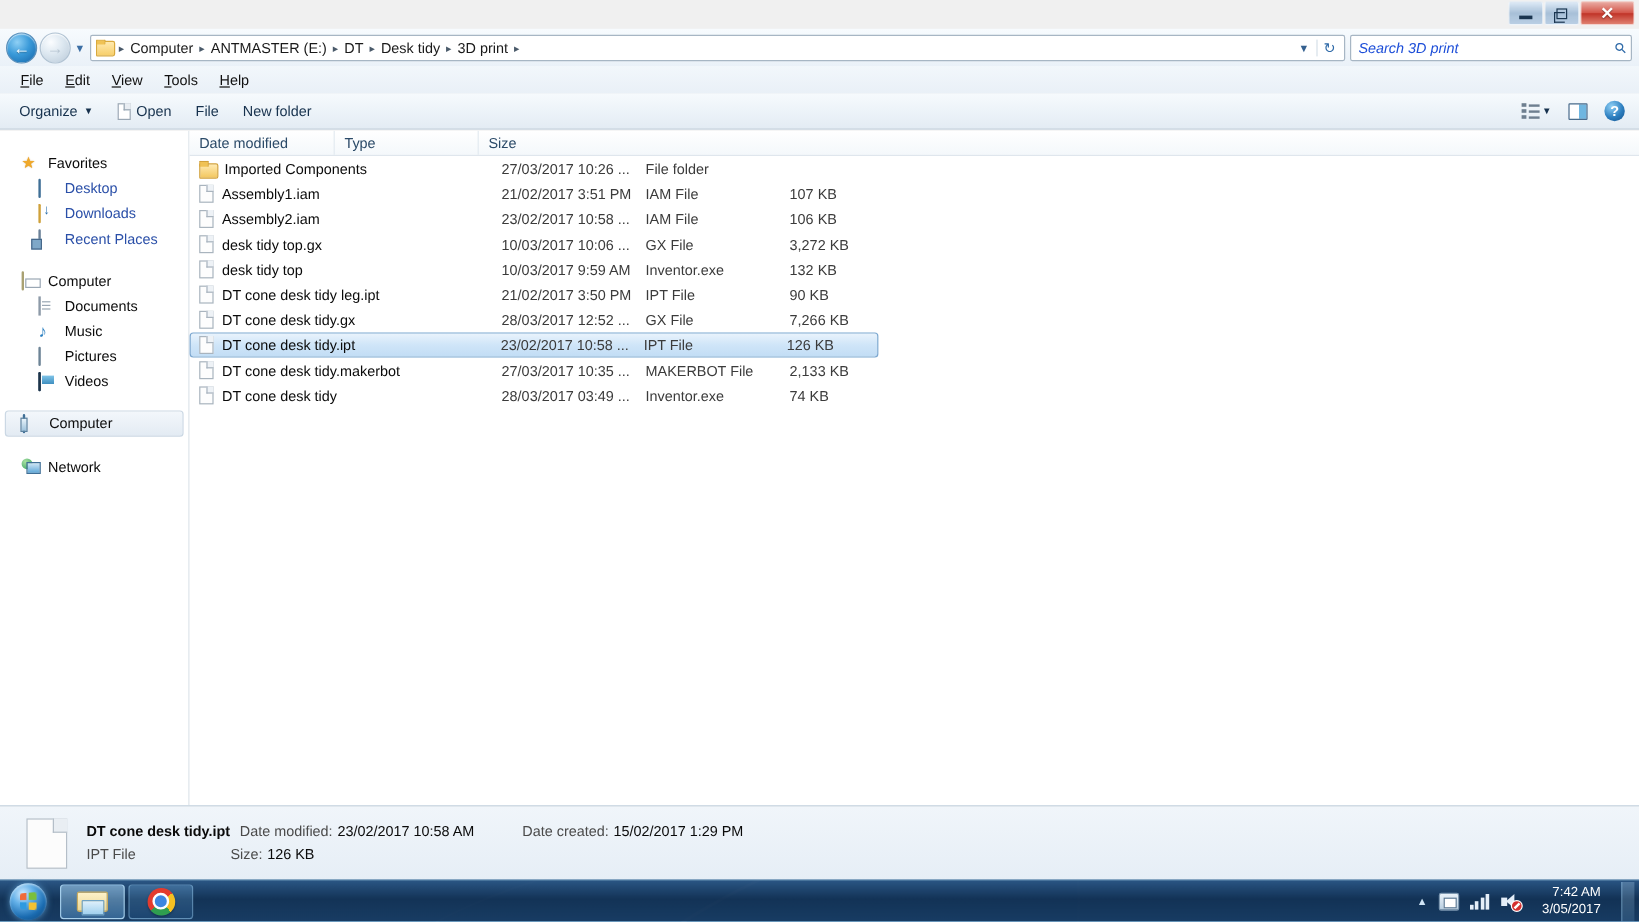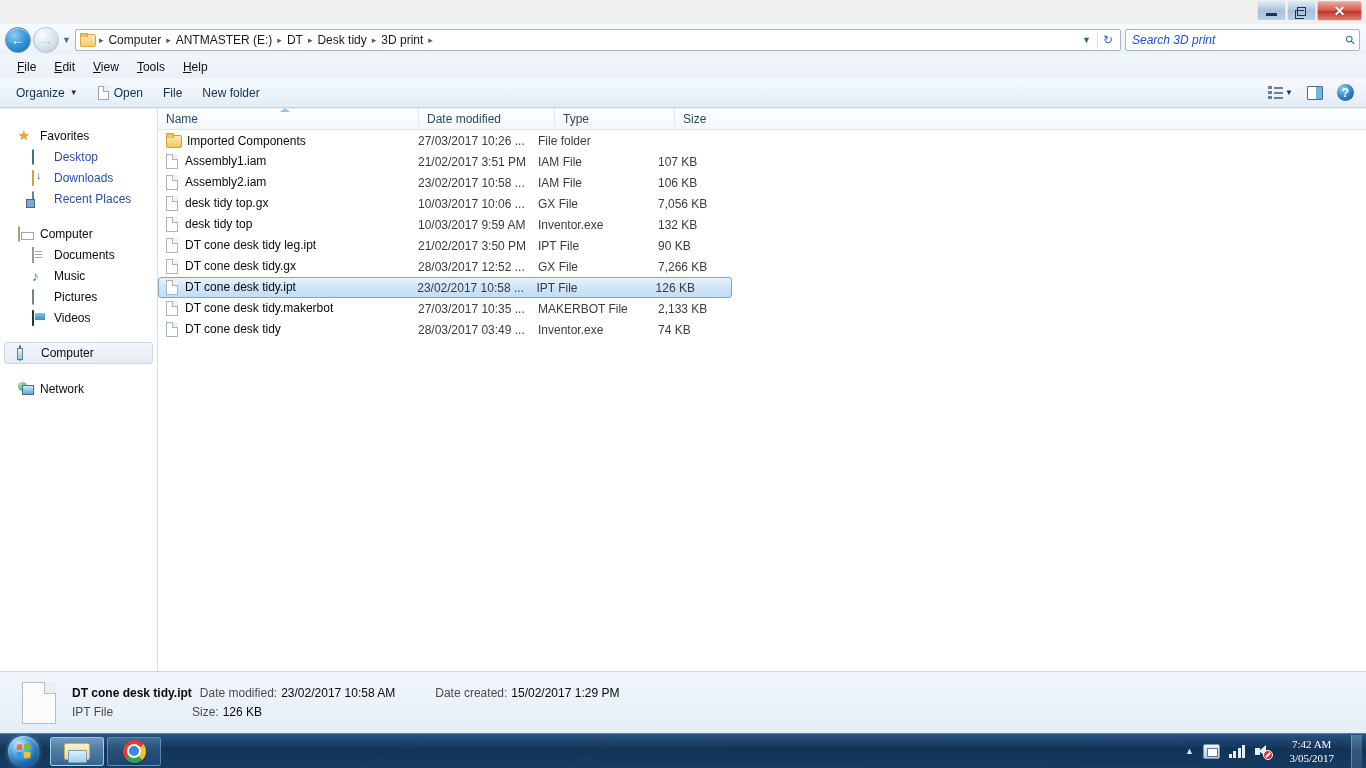--- a/index.html
+++ b/index.html
@@ -203,33 +203,33 @@
     background: linear-gradient(180deg, #cfe6f5, #5fa8d8); border: 1px solid #3f6f96; }
 
   
   .listpane { flex: 1; background: #ffffff; position: relative; }
   .colhdr { height: 21px; background: linear-gradient(180deg, #ffffff 0%, #f4f8fb 100%);
     border-bottom: 1px solid #dfe6ed; display: flex; position: relative; }
   .col { font-size: 12px; color: #2b4a68; padding: 3px 0 0 8px; position: relative; }
   .col + .col { border-left: 1px solid #e3eaf0; }
   .c-name { width: 260px; }
   .c-date { width: 120px; }
-  .c-type { width: 120px; margin-left: 16px; }
+  .c-type { width: 120px; }
   .c-size { width: 76px; }
   .sortmark { position: absolute; left: 122px; top: -1px; width: 0; height: 0;
     border-left: 5px solid transparent; border-right: 5px solid transparent;
     border-bottom: 4px solid #9fc3dc; }
   .rows { position: relative; }
   .row { height: 21px; display: flex; align-items: center; font-size: 12px; color: #0a0a0a; }
   .row.selected {
     background: linear-gradient(180deg, #e9f3fc 0%, #cfe5f8 50%, #c2ddf5 100%);
     border: 1px solid #7ba7d0; border-radius: 3px;
     width: 574px; height: 21px;
   }
-  .cell-name { width: 260px; display: flex; align-items: flex-start; gap: 7px; padding-left: 8px; }
+  .cell-name { width: 260px; display: flex; align-items: center; gap: 7px; padding-left: 8px; }
   .row.selected .cell-name { padding-left: 7px; }
   .cell-date { width: 120px; color: #3b3b3b; }
   .cell-type { width: 120px; color: #3b3b3b; }
   .cell-size { width: 76px; color: #3b3b3b; padding-right: 2px; }
   .fileico { width: 12px; height: 15px; background: #fdfdfd; border: 1px solid #a9b4be;
     position: relative; flex: 0 0 12px; }
   .fileico:after { content: ""; position: absolute; right: -1px; top: -1px; width: 5px; height: 5px;
     background: #eef2f6; border-left: 1px solid #a9b4be; border-bottom: 1px solid #a9b4be; }
   .foldico { width: 14px; height: 12px; position: relative; flex: 0 0 14px; }
   .foldico:before { content: ""; position: absolute; left: 0; top: 1px; width: 14px; height: 11px;
@@ -310,21 +310,21 @@
   .bars i:nth-child(3) { height: 10px; }
   .bars i:nth-child(4) { height: 13px; }
   .spk { position: relative; width: 18px; height: 15px; }
   .spk:before { content: ""; position: absolute; left: 1px; top: 4px; width: 5px; height: 7px; background: #e4eef8; }
   .spk:after { content: ""; position: absolute; left: 5px; top: 1px; width: 0; height: 0;
     border-top: 6.5px solid transparent; border-bottom: 6.5px solid transparent; border-right: 7px solid #e4eef8; }
   .mute { position: absolute; right: -1px; bottom: -1px; width: 10px; height: 10px; border-radius: 50%;
     background: #d42f2f; border: 1px solid #fff; z-index: 2; }
   .mute:after { content: ""; position: absolute; left: 1px; top: 3.5px; width: 6px; height: 1.5px; background: #fff;
     transform: rotate(-45deg); }
-  .clock { color: #ffffff; font-size: 11px; text-align: center; line-height: 14px; padding: 0 8px; font-family: Liberation Serif, serif; }
+  .clock { color: #ffffff; font-size: 11px; text-align: right; line-height: 14px; padding: 0 8px; }
   .showdesk { width: 11px; height: 33px; border-left: 1px solid rgba(160,210,245,0.4);
     background: linear-gradient(180deg, rgba(190,225,250,0.28), rgba(120,175,215,0.18)); }
 </style>
 </head>
 <body>
 
 <div class="swoosh sw1"></div>
 <div class="swoosh sw2"></div>
 <div class="swoosh sw3"></div>
 
@@ -492,24 +492,20 @@
       <div class="navgroup">
         <div class="navrow">
           <span class="ico ico-net"></span>
           <span class="lbl">Network</span>
         </div>
       </div>
     </div>
 
     <div class="listpane">
       <div class="colhdr">
-        <div class="col c-name">
-          <span class="sortmark"></span>
-          <span>Name</span>
-        </div>
         <div class="col c-date">
           <span>Date modified</span>
         </div>
         <div class="col c-type">
           <span>Type</span>
         </div>
         <div class="col c-size">
           <span>Size</span>
         </div>
       </div>
@@ -542,21 +538,21 @@
           <span class="cell-type">IAM File</span>
           <span class="cell-size">106 KB</span>
         </div>
         <div class="row">
           <span class="cell-name">
             <span class="fileico"></span>
             <span>desk tidy top.gx</span>
           </span>
           <span class="cell-date">10/03/2017 10:06 ...</span>
           <span class="cell-type">GX File</span>
-          <span class="cell-size">7,056 KB</span>
+          <span class="cell-size">3,272 KB</span>
         </div>
         <div class="row">
           <span class="cell-name">
             <span class="fileico"></span>
             <span>desk tidy top</span>
           </span>
           <span class="cell-date">10/03/2017 9:59 AM</span>
           <span class="cell-type">Inventor.exe</span>
           <span class="cell-size">132 KB</span>
         </div>

